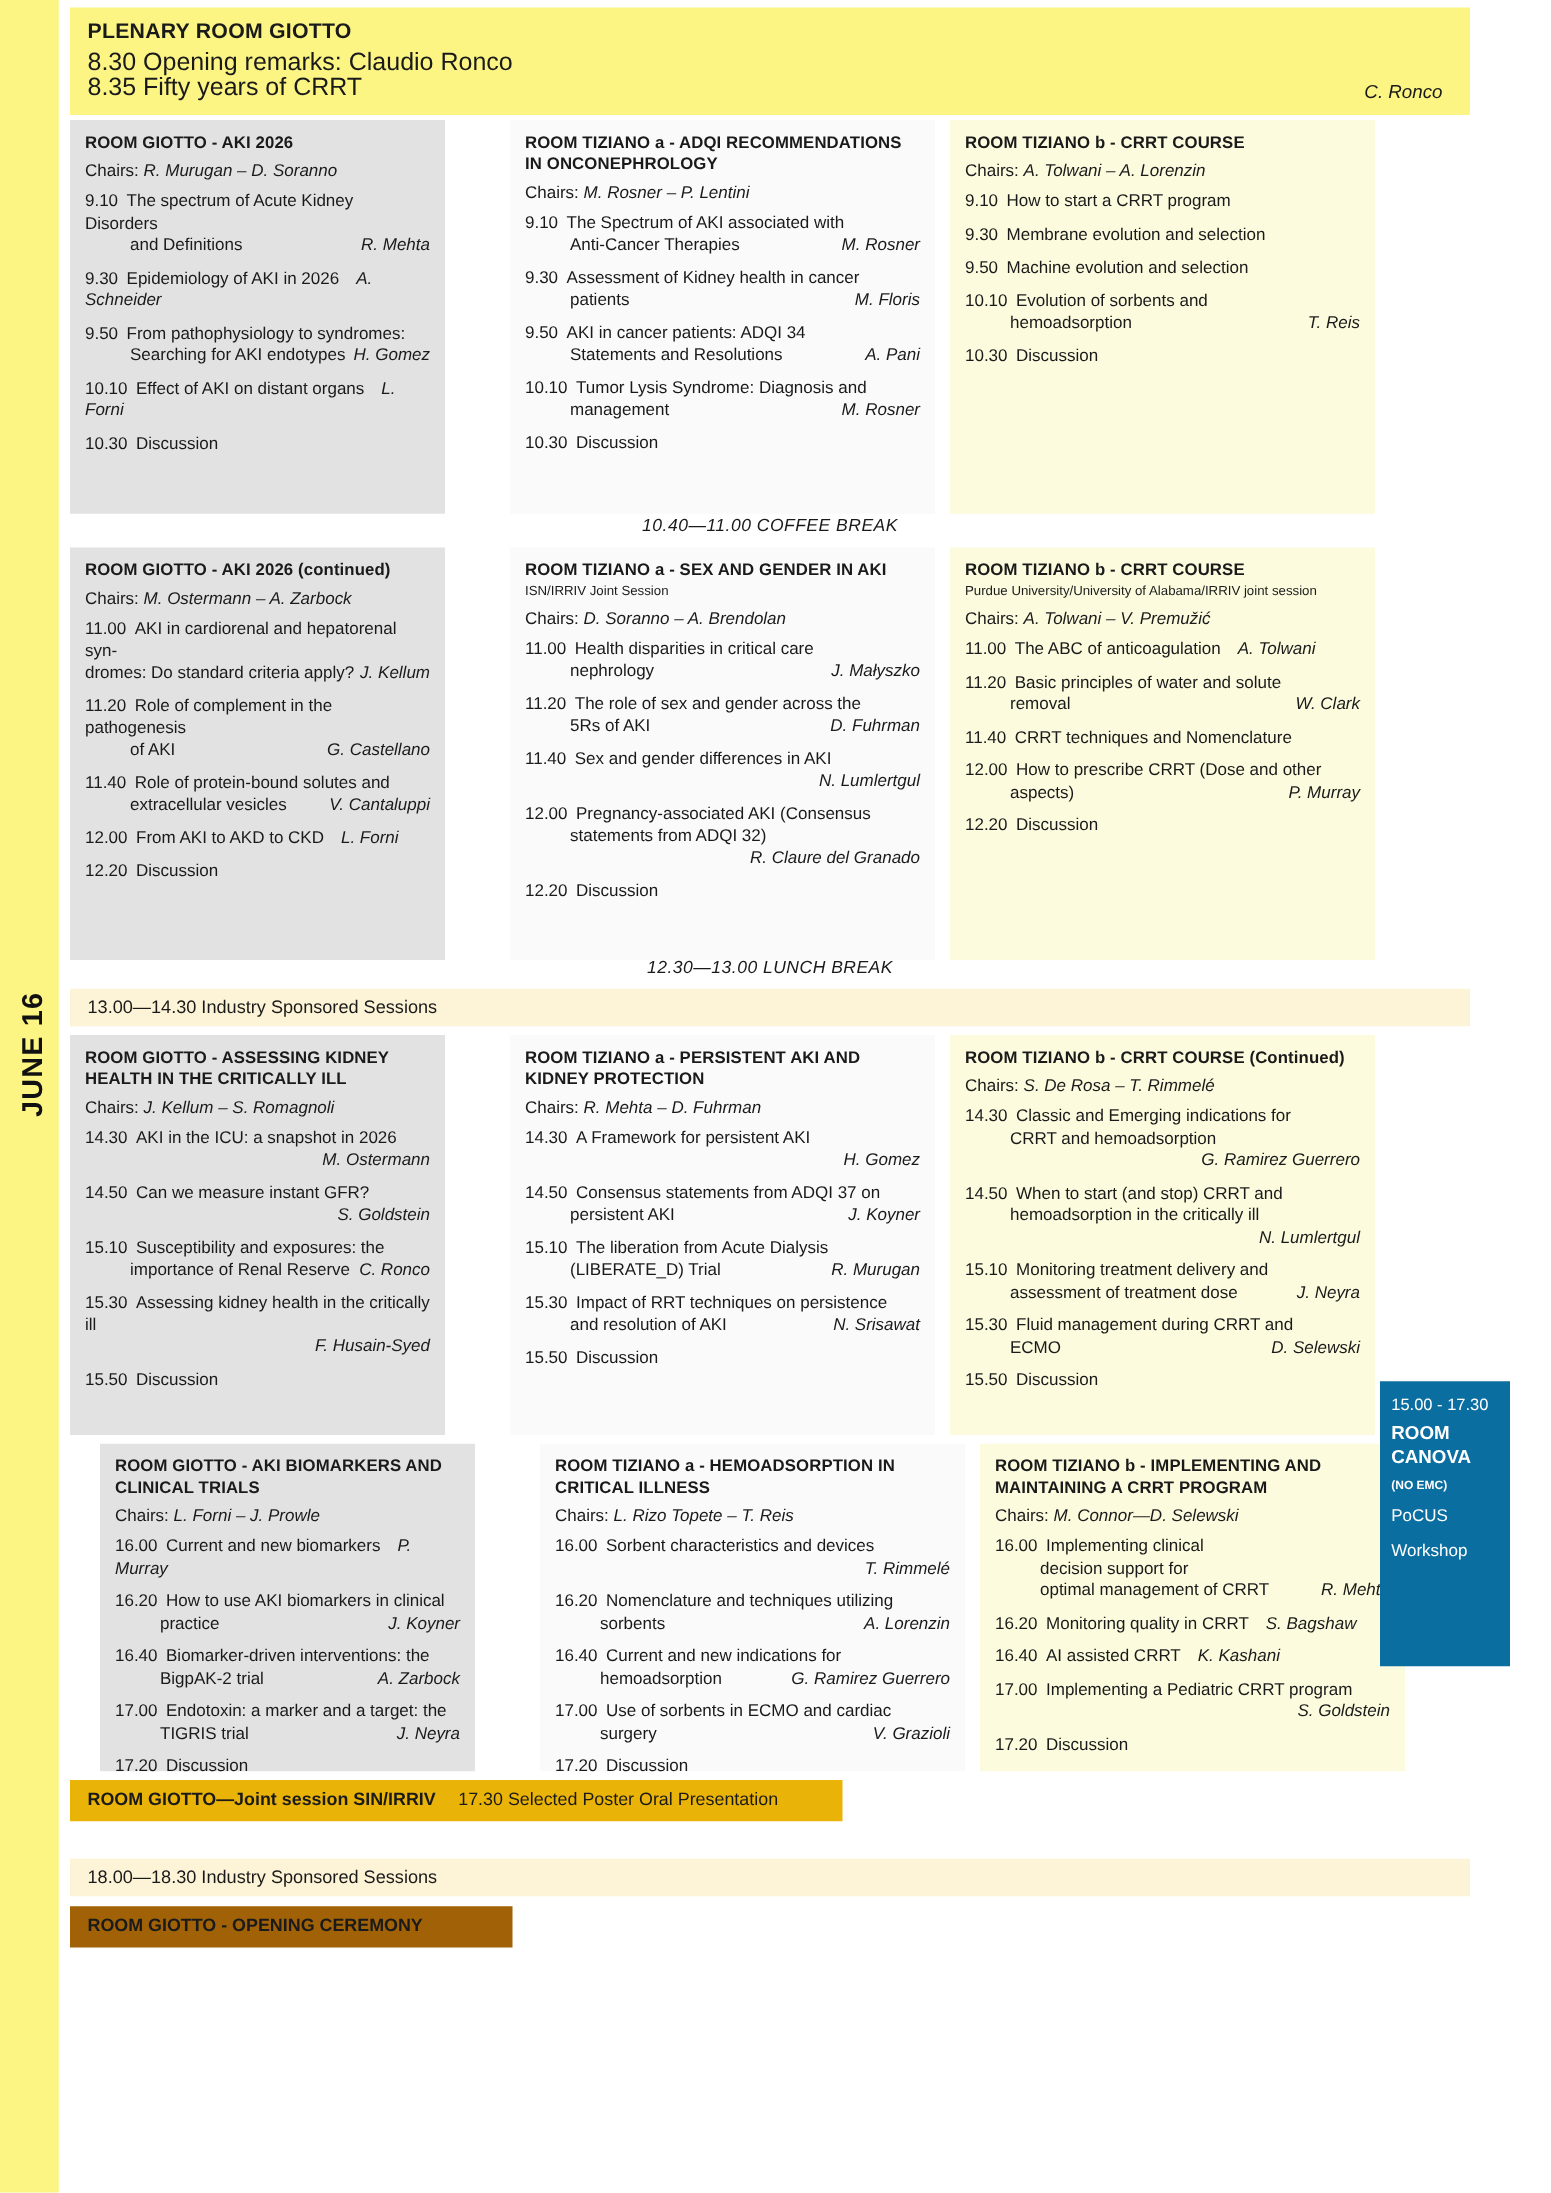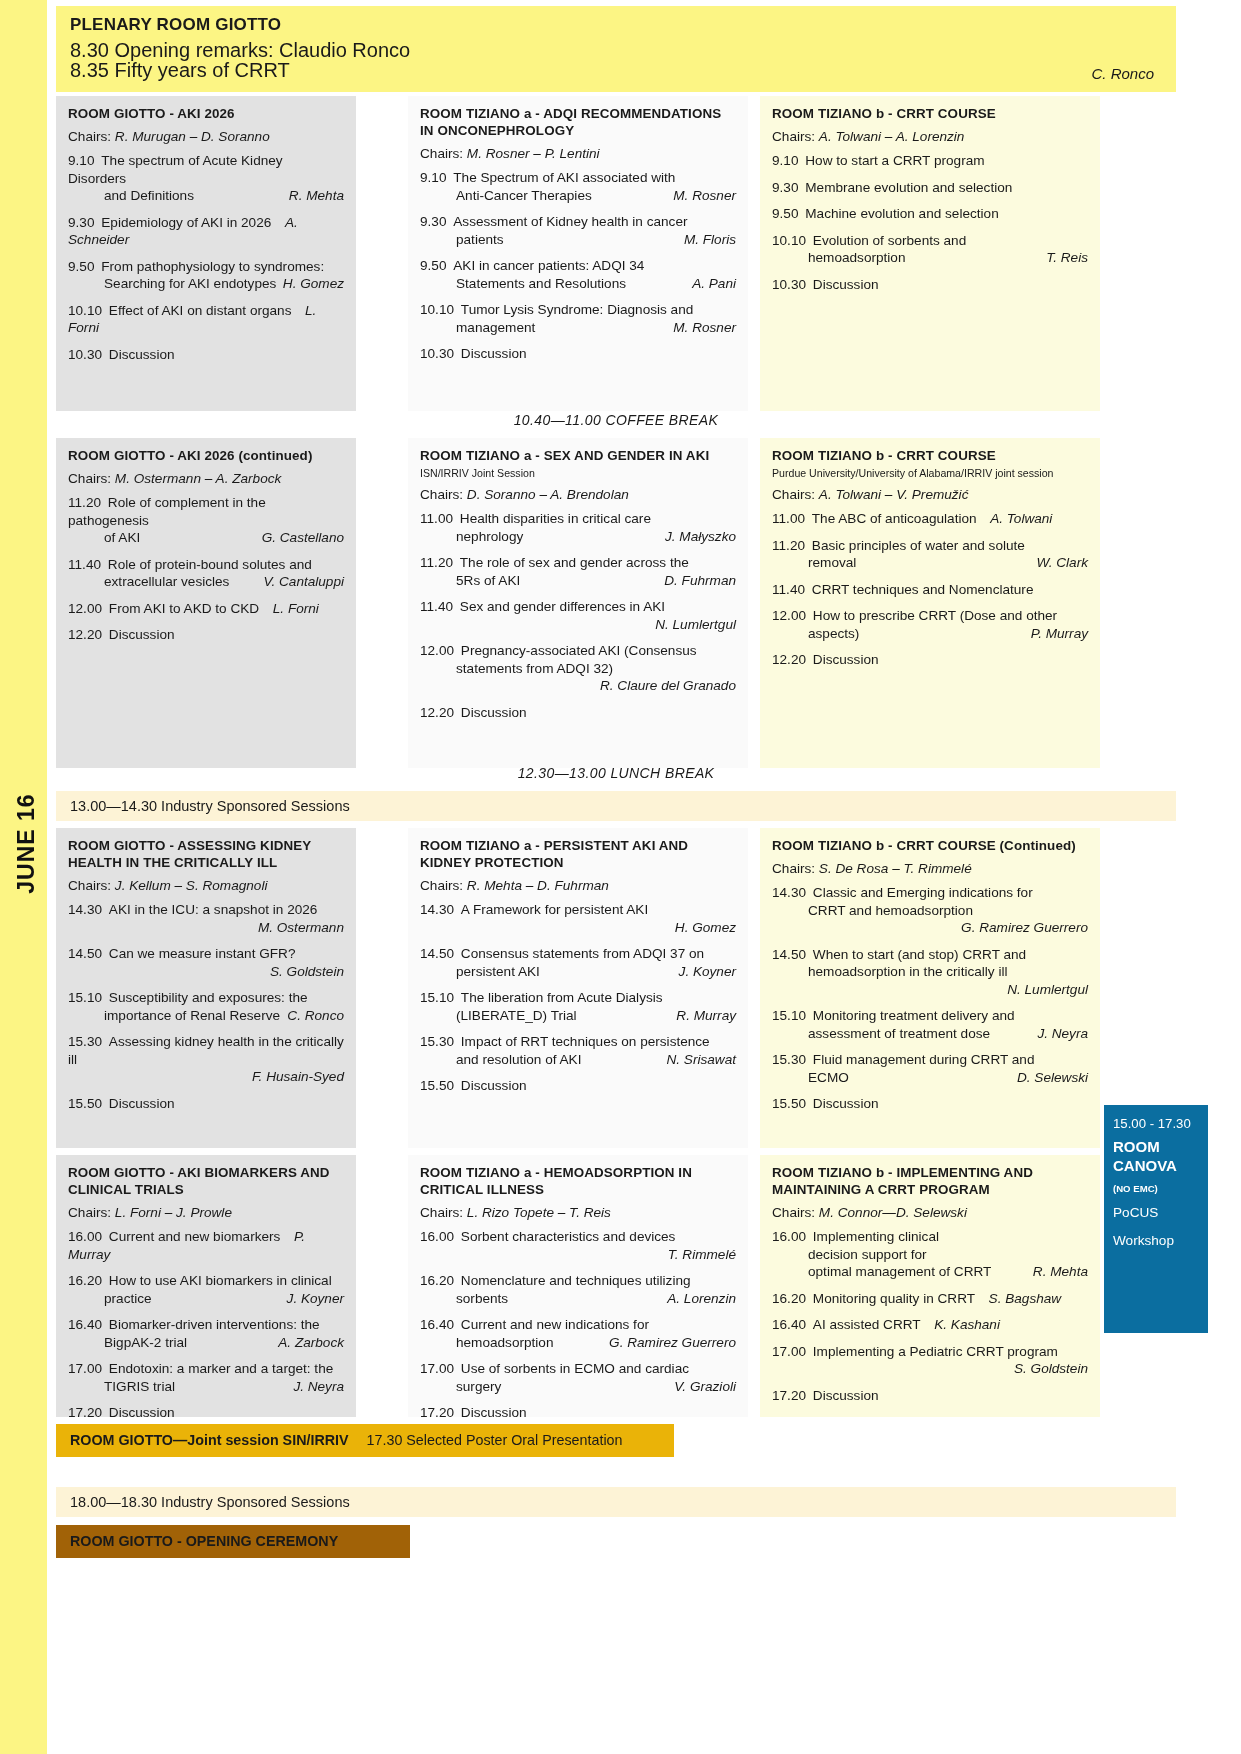--- a/index.html
+++ b/index.html
@@ -195,20 +195,24 @@
             </li>
           </ul>
         </div>
       </div>
       <div class="grid" style="top: 438px; height: 330px;">
         <div class="col c1" style="height: 330px;">
           <h2>ROOM GIOTTO - AKI 2026 (continued)</h2>
           <div class="chairs"><span>Chairs:</span> <i>M. Ostermann – A. Zarbock</i></div>
           <ul class="talks">
             <li>
+              <span class="tline"><span>11.00</span> <span class="t">AKI in cardiorenal and hepatorenal syn-</span></span>
+              <span class="tline"><span>dromes: Do standard criteria apply?</span><span class="sp" style="float: right;">J. Kellum</span></span>
+            </li>
+            <li>
               <span class="tline"><span>11.20</span> <span class="t">Role of complement in the pathogenesis</span></span>
               <span class="tline ind"><span>of AKI</span><span class="sp" style="float: right;">G. Castellano</span></span>
             </li>
             <li>
               <span class="tline"><span>11.40</span> <span class="t">Role of protein-bound solutes and</span></span>
               <span class="tline ind"><span>extracellular vesicles</span><span class="sp" style="float: right;">V. Cantaluppi</span></span>
             </li>
             <li>
               <span class="tline"><span>12.00</span> <span class="t">From AKI to AKD to CKD</span> <span class="sp">L. Forni</span></span>
             </li>
@@ -302,21 +306,21 @@
             <li>
               <span class="tline"><span>14.30</span> <span class="t">A Framework for persistent AKI</span></span>
               <span class="tline r sp">H. Gomez</span>
             </li>
             <li>
               <span class="tline"><span>14.50</span> <span class="t">Consensus statements from ADQI 37 on</span></span>
               <span class="tline ind"><span>persistent AKI</span><span class="sp" style="float: right;">J. Koyner</span></span>
             </li>
             <li>
               <span class="tline"><span>15.10</span> <span class="t">The liberation from Acute Dialysis</span></span>
-              <span class="tline ind"><span>(LIBERATE_D) Trial</span><span class="sp" style="float: right;">R. Murray</span></span>
+              <span class="tline ind"><span>(LIBERATE_D) Trial</span><span class="sp" style="float: right;">R. Murugan</span></span>
             </li>
             <li>
               <span class="tline"><span>15.30</span> <span class="t">Impact of RRT techniques on persistence</span></span>
               <span class="tline ind"><span>and resolution of AKI</span><span class="sp" style="float: right;">N. Srisawat</span></span>
             </li>
             <li>
               <span class="tline"><span>15.50</span> <span class="t">Discussion</span></span>
             </li>
           </ul>
         </div>
@@ -341,21 +345,21 @@
             <li>
               <span class="tline"><span>15.30</span> <span class="t">Fluid management during CRRT and</span></span>
               <span class="tline ind"><span>ECMO</span><span class="sp" style="float: right;">D. Selewski</span></span>
             </li>
             <li>
               <span class="tline"><span>15.50</span> <span class="t">Discussion</span></span>
             </li>
           </ul>
         </div>
       </div>
-      <div class="grid" style="top: 1155px; height: 262px;">
+      <div class="grid" style="top: 1155px; height: 262px; margin-left: 24px;">
         <div class="col c1" style="height: 262px;">
           <h2>ROOM GIOTTO - AKI BIOMARKERS AND CLINICAL TRIALS</h2>
           <div class="chairs"><span>Chairs:</span> <i> L. Forni – J. Prowle</i></div>
           <ul class="talks">
             <li>
               <span class="tline"><span>16.00</span> <span class="t">Current and new biomarkers</span> <span class="sp">P. Murray</span></span>
             </li>
             <li>
               <span class="tline"><span>16.20</span> <span class="t">How to use AKI biomarkers in clinical</span></span>
               <span class="tline ind"><span>practice</span><span class="sp" style="float: right;">J. Koyner</span></span>

